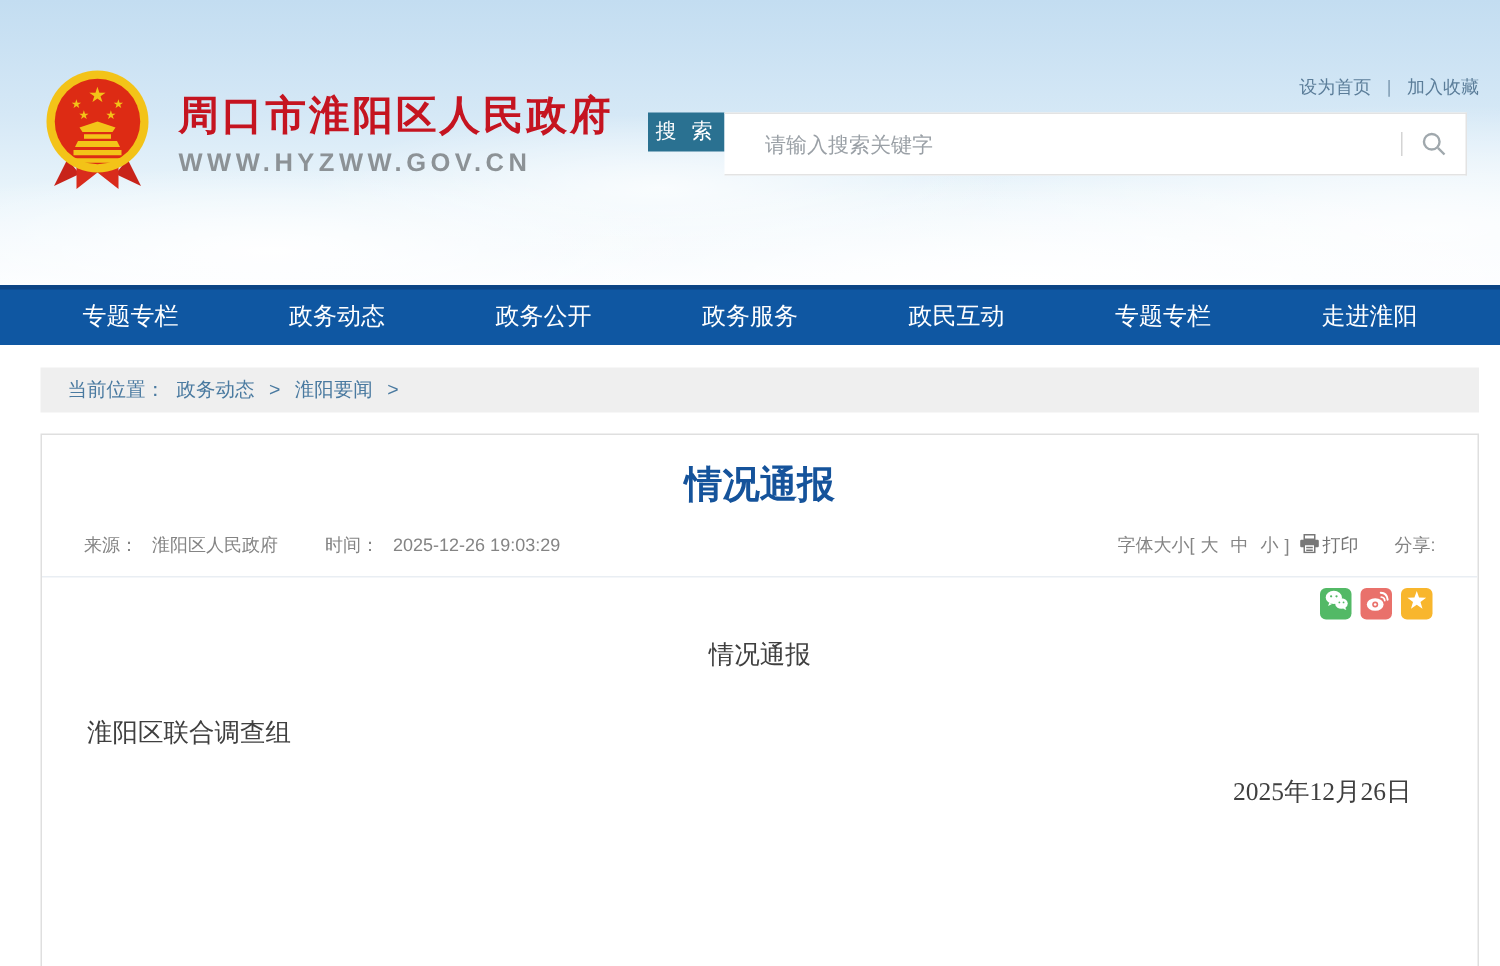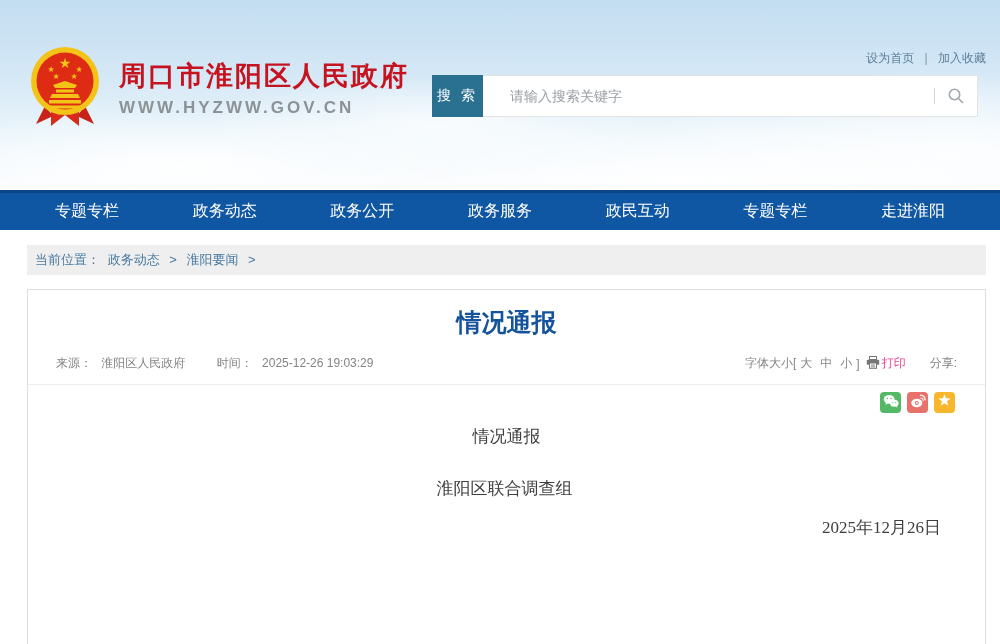--- a/index.html
+++ b/index.html
@@ -20,60 +20,60 @@
   .toplinks { position:absolute; top:50px; right:14px; font-size:12px; color:#5b7d99; }
   .toplinks a { color:#5b7d99; text-decoration:none; cursor:pointer; }
   .toplinks .sep { margin:0 7px; color:#7d9ab1; }
 
   .brand { position:absolute; left:25px; top:44px; display:flex; align-items:center; gap:14px; cursor:pointer; }
   .brand-text { display:flex; flex-direction:column; }
   .site-title { color:#c51420; font-size:27px; font-weight:bold; letter-spacing:2px; }
   .site-url { color:#8c9296; font-size:17px; font-weight:bold; letter-spacing:3px; margin-top:4px; }
 
   .searchbar { position:absolute; left:432px; top:75px; width:546px; height:42px; display:flex; }
-  .search-btn { width:51px; height:42px; background:#2a7191; color:#fff; font-size:14px; border:none; cursor:pointer; font-family:inherit; letter-spacing:3px; }
+  .search-btn { width:51px; height:26px; background:#2a7191; color:#fff; font-size:14px; border:none; cursor:pointer; font-family:inherit; letter-spacing:3px; }
   .search-input-wrap { flex:1; background:#fff; border:1px solid #e3e3e3; border-left:none; display:flex; align-items:center; }
   .search-input { flex:1; border:none; outline:none; padding:0 27px; font-size:14px; color:#333; font-family:inherit; background:transparent; }
   .search-input::placeholder { color:#9aa0a6; }
   .search-divider { width:1px; height:16px; background:#d4d4d4; }
   .search-icon { width:42px; display:flex; align-items:center; justify-content:center; cursor:pointer; }
 
   
   nav { height:40px; background:#0f57a2; border-top:3px solid #0c4585; display:flex; justify-content:space-between; align-items:center; padding:0 55px; }
   nav a { color:#fff; font-size:16px; text-decoration:none; cursor:pointer; white-space:nowrap; }
 
   
-  .breadcrumb { margin:15px 14px 14px 27px; background:#efefef; height:30px; line-height:30px; padding-left:8px; font-size:13px; color:#4a7aa0; }
+  .breadcrumb { margin:15px 14px 14px 27px; background:#efefef; height:30px; line-height:30px; padding-left:18px; font-size:13px; color:#4a7aa0; }
   .breadcrumb a { color:#4a7aa0; text-decoration:none; cursor:pointer; margin:0 4px; }
   .breadcrumb .crumb-sep { margin:0 2px; }
 
   
   .content-box { margin:0 14px 0 27px; border:1px solid #dfdfdf; background:#fff; height:420px; }
   .article-title { text-align:center; color:#15539b; font-size:25px; font-weight:bold; margin:16px 0 12px; font-family:"Liberation Sans","DejaVu Sans",sans-serif; }
 
   .meta { display:flex; justify-content:space-between; align-items:center; padding:4px 28px 12px; font-size:12px; color:#848484; border-bottom:1px solid #e9eef3; }
   .meta-left span { margin-right:6px; }
   .meta-left .gap { margin-right:28px; }
   .meta-right { display:flex; align-items:center;text-align:center; }
   .meta-right .size-link { color:#848484; margin:0 4px; cursor:pointer; text-decoration:none; }
   .meta-right .bracket { color:#848484; }
-  .print-link { color:#ec4899; text-decoration:none; cursor:pointer; display:flex; align-items:center; margin-left:6px; }
+  .print-link { color:#737373; text-decoration:none; cursor:pointer; display:flex; align-items:center; margin-left:6px; }
   .print-link svg { margin-right:2px; }
   .share-label { margin-left:24px; }
 
   .share-row { display:flex; justify-content:flex-end; gap:6px; padding:7px 30px 0; }
   .share-icon { width:21px; height:21px; border-radius:4px; display:flex; align-items:center; justify-content:center; cursor:pointer; }
   .share-wechat { background:#53b966; }
   .share-weibo  { background:#e9716b; }
   .share-star   { background:#f8b62d; }
 
   article { font-family:"Liberation Serif","DejaVu Serif",serif; color:#3f3f3f; font-size:17px; padding:0 30px; }
   .article-center { text-align:center; margin-top:10px; line-height:28px; }
   .article-para { text-indent:2em; line-height:40px; margin-top:38px; text-align:justify; }
-  .article-sign { text-align:center; margin:26px 4px 0 0; }
+  .article-sign { text-align:left; margin:26px 4px 0 0; }
   .article-date { text-align:right; margin:16px 14px 0 0; }
 </style>
 </head>
 <body>
 
 <div class="page">
 
   <header class="sky">
 
     <div class="toplinks">

